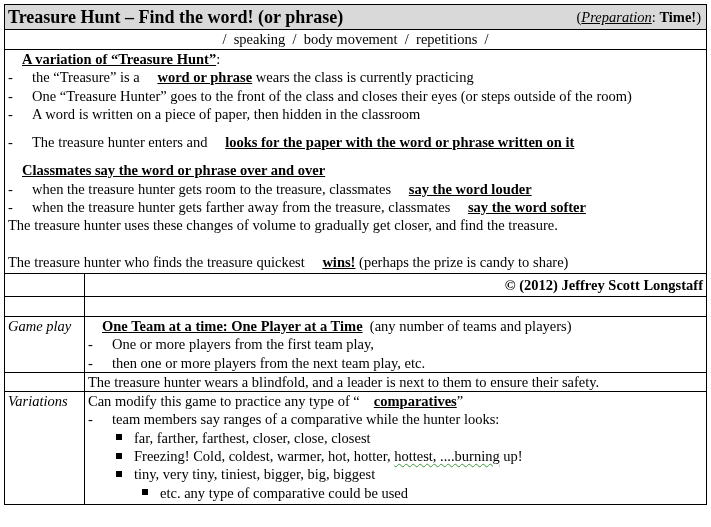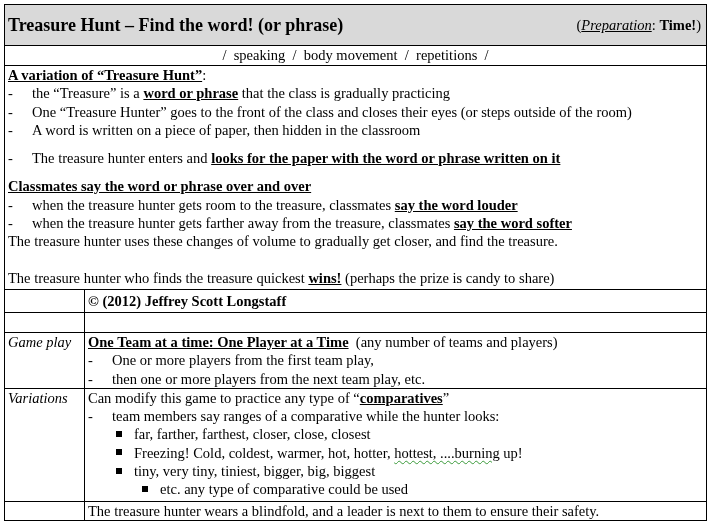--- a/index.html
+++ b/index.html
@@ -1,30 +1,30 @@
 <!DOCTYPE html>
 <html><head>
 <meta charset="utf-8">
 <style>
   html, body { margin:0; padding:0; background:#ffffff; }
   body { width:711px; height:527px; overflow:hidden; font-family:"Liberation Serif","DejaVu Serif",serif; color:#000; font-size:14.5px; }
   .doc { position:absolute; left:4px; top:4px; width:703px; }
   table { border-collapse:collapse; width:703px; table-layout:fixed; }
   td { border:1px solid #000; padding:0 3px; vertical-align:top; line-height:18.3px; }
-  .title-row td { background:#d9d9d9; height:24px; vertical-align:middle; padding:8px 3px; }
+  .title-row td { background:#d9d9d9; height:24px; vertical-align:middle; padding:0 3px; }
   .title { font-weight:bold; font-size:18px; float:left; line-height:24px; }
   .prep { float:right; font-size:14.5px; line-height:24px; padding-right:2px; }
   .prep i { text-decoration:underline; }
   .tags td { text-align:center; height:19px; line-height:19px; }
-  .bu { font-weight:bold; text-decoration:underline; }
+  .bu { font-weight:bold; text-decoration:underline;margin-left:14px; }
   .line { display:block; white-space:nowrap; }
   .dash { display:inline-block; width:24px; }
   .sp { height:10px; }
   .sp2 { height:18px; }
-  .copy td { text-align:left; height:22px; font-weight:bold; vertical-align:middle; }
+  .copy td { text-align:right; height:22px; font-weight:bold; vertical-align:middle; }
   .empty td { height:19px; }
   .label { font-style:italic; }
   .sq { display:inline-block; width:6px; height:6px; background:#000; vertical-align:middle; margin-right:12px; position:relative; top:-2px; }
   .ind1 { padding-left:28px; }
   .ind2 { padding-left:54px; }
   .squig { text-decoration:underline wavy #3a9a3a; text-decoration-thickness:1px; text-underline-offset:2px; }
 </style>
 </head>
 <body>
 
@@ -43,21 +43,21 @@
     </td>
   </tr>
 
   <tr class="tags">
     <td colspan="2" style="white-space:pre;">/  speaking  /  body movement  /  repetitions  /</td>
   </tr>
 
   <tr>
     <td colspan="2" style="padding-bottom:2px;">
       <span class="line"><span class="bu">A variation of “Treasure Hunt”</span><span>:</span></span>
-      <span class="line"><span class="dash">-</span><span>the “Treasure” is a </span><span class="bu">word or phrase</span><span> that the class is gradually practicing</span></span>
+      <span class="line"><span class="dash">-</span><span>the “Treasure” is a </span><span class="bu">word or phrase</span><span> wears the class is currently practicing</span></span>
       <span class="line"><span class="dash">-</span><span>One “Treasure Hunter” goes to the front of the class and closes their eyes (or steps outside of the room)</span></span>
       <span class="line"><span class="dash">-</span><span>A word is written on a piece of paper, then hidden in the classroom</span></span>
       <div class="sp"></div>
       <span class="line"><span class="dash">-</span><span>The treasure hunter enters and </span><span class="bu">looks for the paper with the word or phrase written on it</span></span>
       <div class="sp"></div>
       <span class="line bu">Classmates say the word or phrase over and over</span>
       <span class="line"><span class="dash">-</span><span>when the treasure hunter gets room to the treasure, classmates </span><span class="bu">say the word louder</span></span>
       <span class="line"><span class="dash">-</span><span>when the treasure hunter gets farther away from the treasure, classmates </span><span class="bu">say the word softer</span></span>
       <span class="line">The treasure hunter uses these changes of volume to gradually get closer, and find the treasure.</span>
       <div class="sp2"></div>
@@ -78,30 +78,30 @@
   <tr>
     <td><span class="label">Game play</span></td>
     <td>
       <span class="line"><span class="bu">One Team at a time: One Player at a Time</span><span style="white-space:pre;">  (any number of teams and players)</span></span>
       <span class="line"><span class="dash">-</span><span>One or more players from the first team play,</span></span>
       <span class="line"><span class="dash">-</span><span>then one or more players from the next team play, etc.</span></span>
     </td>
   </tr>
 
   <tr>
+    <td></td>
+    <td>The treasure hunter wears a blindfold, and a leader is next to them to ensure their safety.</td>
+  </tr>
+
+  <tr>
     <td><span class="label">Variations</span></td>
     <td style="padding-bottom:2px;">
       <span class="line"><span>Can modify this game to practice any type of “</span><span class="bu">comparatives</span><span>”</span></span>
       <span class="line"><span class="dash">-</span><span>team members say ranges of a comparative while the hunter looks:</span></span>
       <span class="line ind1"><span class="sq"></span><span>far, farther, farthest, closer, close, closest</span></span>
       <span class="line ind1"><span class="sq"></span><span>Freezing! Cold, coldest, warmer, hot, hotter, </span><span class="squig">hottest, ....burning</span><span> up!</span></span>
       <span class="line ind1"><span class="sq"></span><span>tiny, very tiny, tiniest, bigger, big, biggest</span></span>
       <span class="line ind2"><span class="sq"></span><span>etc. any type of comparative could be used</span></span>
     </td>
   </tr>
-
-  <tr>
-    <td></td>
-    <td>The treasure hunter wears a blindfold, and a leader is next to them to ensure their safety.</td>
-  </tr>
 </tbody>
     </table>
 </div>
 
 </body></html>

